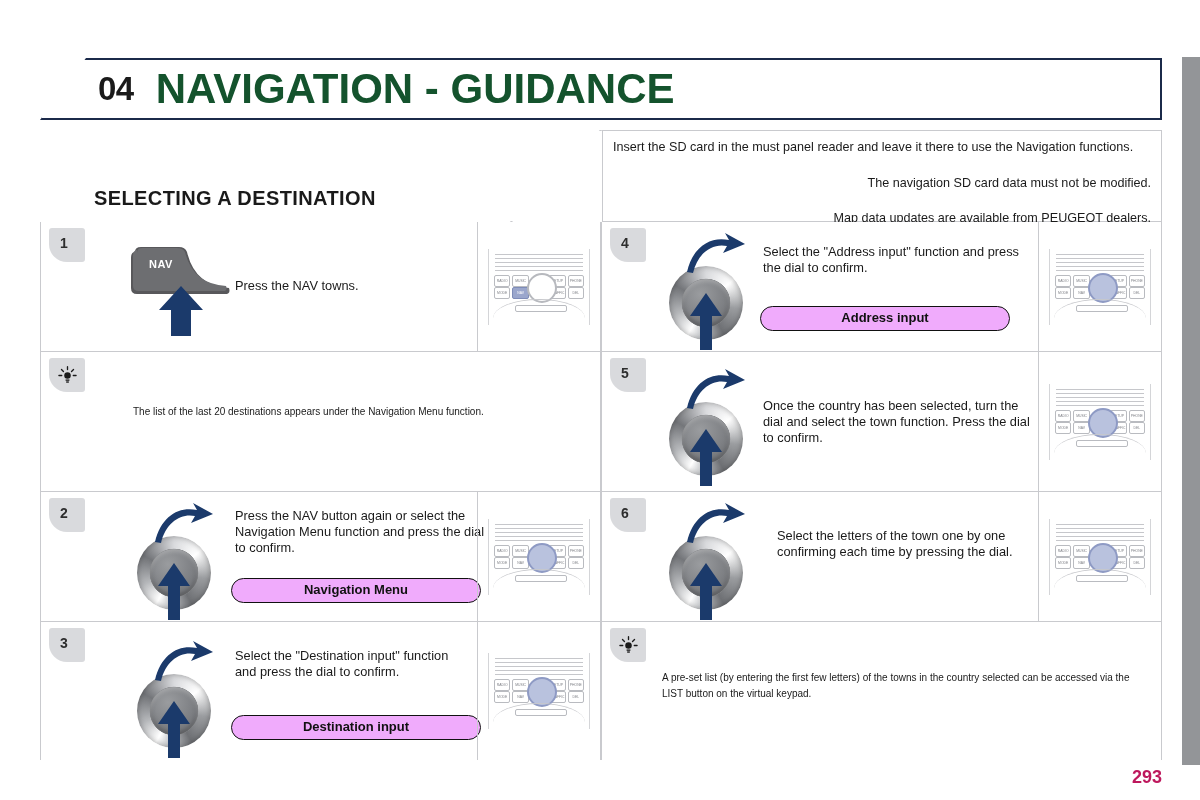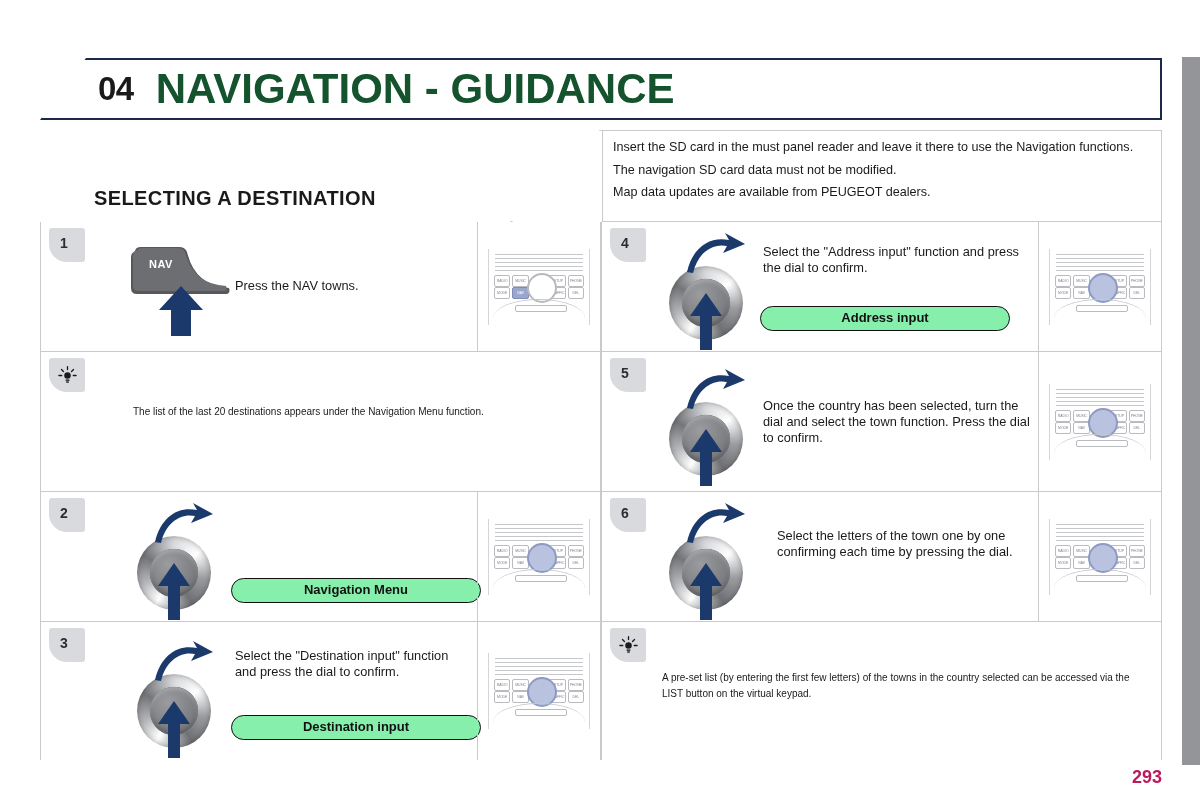--- a/index.html
+++ b/index.html
@@ -68,21 +68,21 @@
   }
   .band-right{
     position:absolute;left:602px;top:130px;width:560px;height:92px;
     border:1px solid #c9cace;border-left:1px solid #c9cace;
     box-sizing:border-box;background:#fff;
   }
   .band-right p{
     margin:0;font-size:12.6px;line-height:15.5px;color:#1a1a1a;
   }
   .band-right .p-wrap{padding:9px 10px 0 10px;}
-  .band-right p + p{margin-top:7px;}
+  .band-right p + p{margin-top:20px;text-align:right;}
 
   
   .col{position:absolute;top:222px;width:561px;height:538px;}
   .col-l{left:40px;}
   .col-r{left:601px;}
 
   .cell{
     position:relative;box-sizing:border-box;
     border-bottom:1px solid #c9cace;
     background:#fff;
@@ -119,21 +119,21 @@
   .tiptext{
     position:absolute;left:92px;right:18px;top:52px;
     font-size:10px;line-height:16px;color:#1a1a1a;
   }
 
   
   .pill{
     position:absolute;
     border:1.6px solid #111;border-radius:14px;
     height:25px;line-height:22px;text-align:center;
-    font-size:13px;font-weight:bold;color:#111;background:#86efac;
+    font-size:13px;font-weight:bold;color:#111;background:#f0abfc;
     box-sizing:border-box;
   }
 
   
   .dial{position:absolute;width:74px;height:74px;}
   .dial .ring{
     position:absolute;left:0;top:0;width:74px;height:74px;border-radius:50%;
     background:
       radial-gradient(circle at 50% 50%, #8a8c8f 0 46%, rgba(0,0,0,0) 47%),
       conic-gradient(from 210deg,#ffffff 0deg,#b6b8bb 40deg,#74767a 90deg,
@@ -312,20 +312,21 @@
         <div class="ring"></div>
         <div class="hub"></div>
         <svg class="curve" width="62" height="42" viewBox="0 0 62 42">
           <path d="M2 40 C8 14 26 4 44 8 L40 1 L60 12 L38 21 L42 14 C28 11 13 20 8 41 Z" fill="#1b3a6b"></path>
         </svg>
         <svg class="uparrow" width="34" height="62" viewBox="0 0 34 62">
           <path d="M11 60 L11 26 L1 26 L17 3 L33 26 L23 26 L23 60 Z" fill="#1b3a6b"></path>
         </svg>
       </div>
 
+      <div class="steptext" style="left:194px;top:16px;width:262px;">Press the NAV button again or select the Navigation Menu function and press the dial to confirm.</div>
 
       <div class="pill" style="left:190px;top:86px;width:250px;">Navigation Menu</div>
 
       <div class="thumbwrap">
         <div class="facia" style="position:relative;">
           <div class="strip">
               <i></i>
               <i></i>
               <i></i>
               <i></i>

